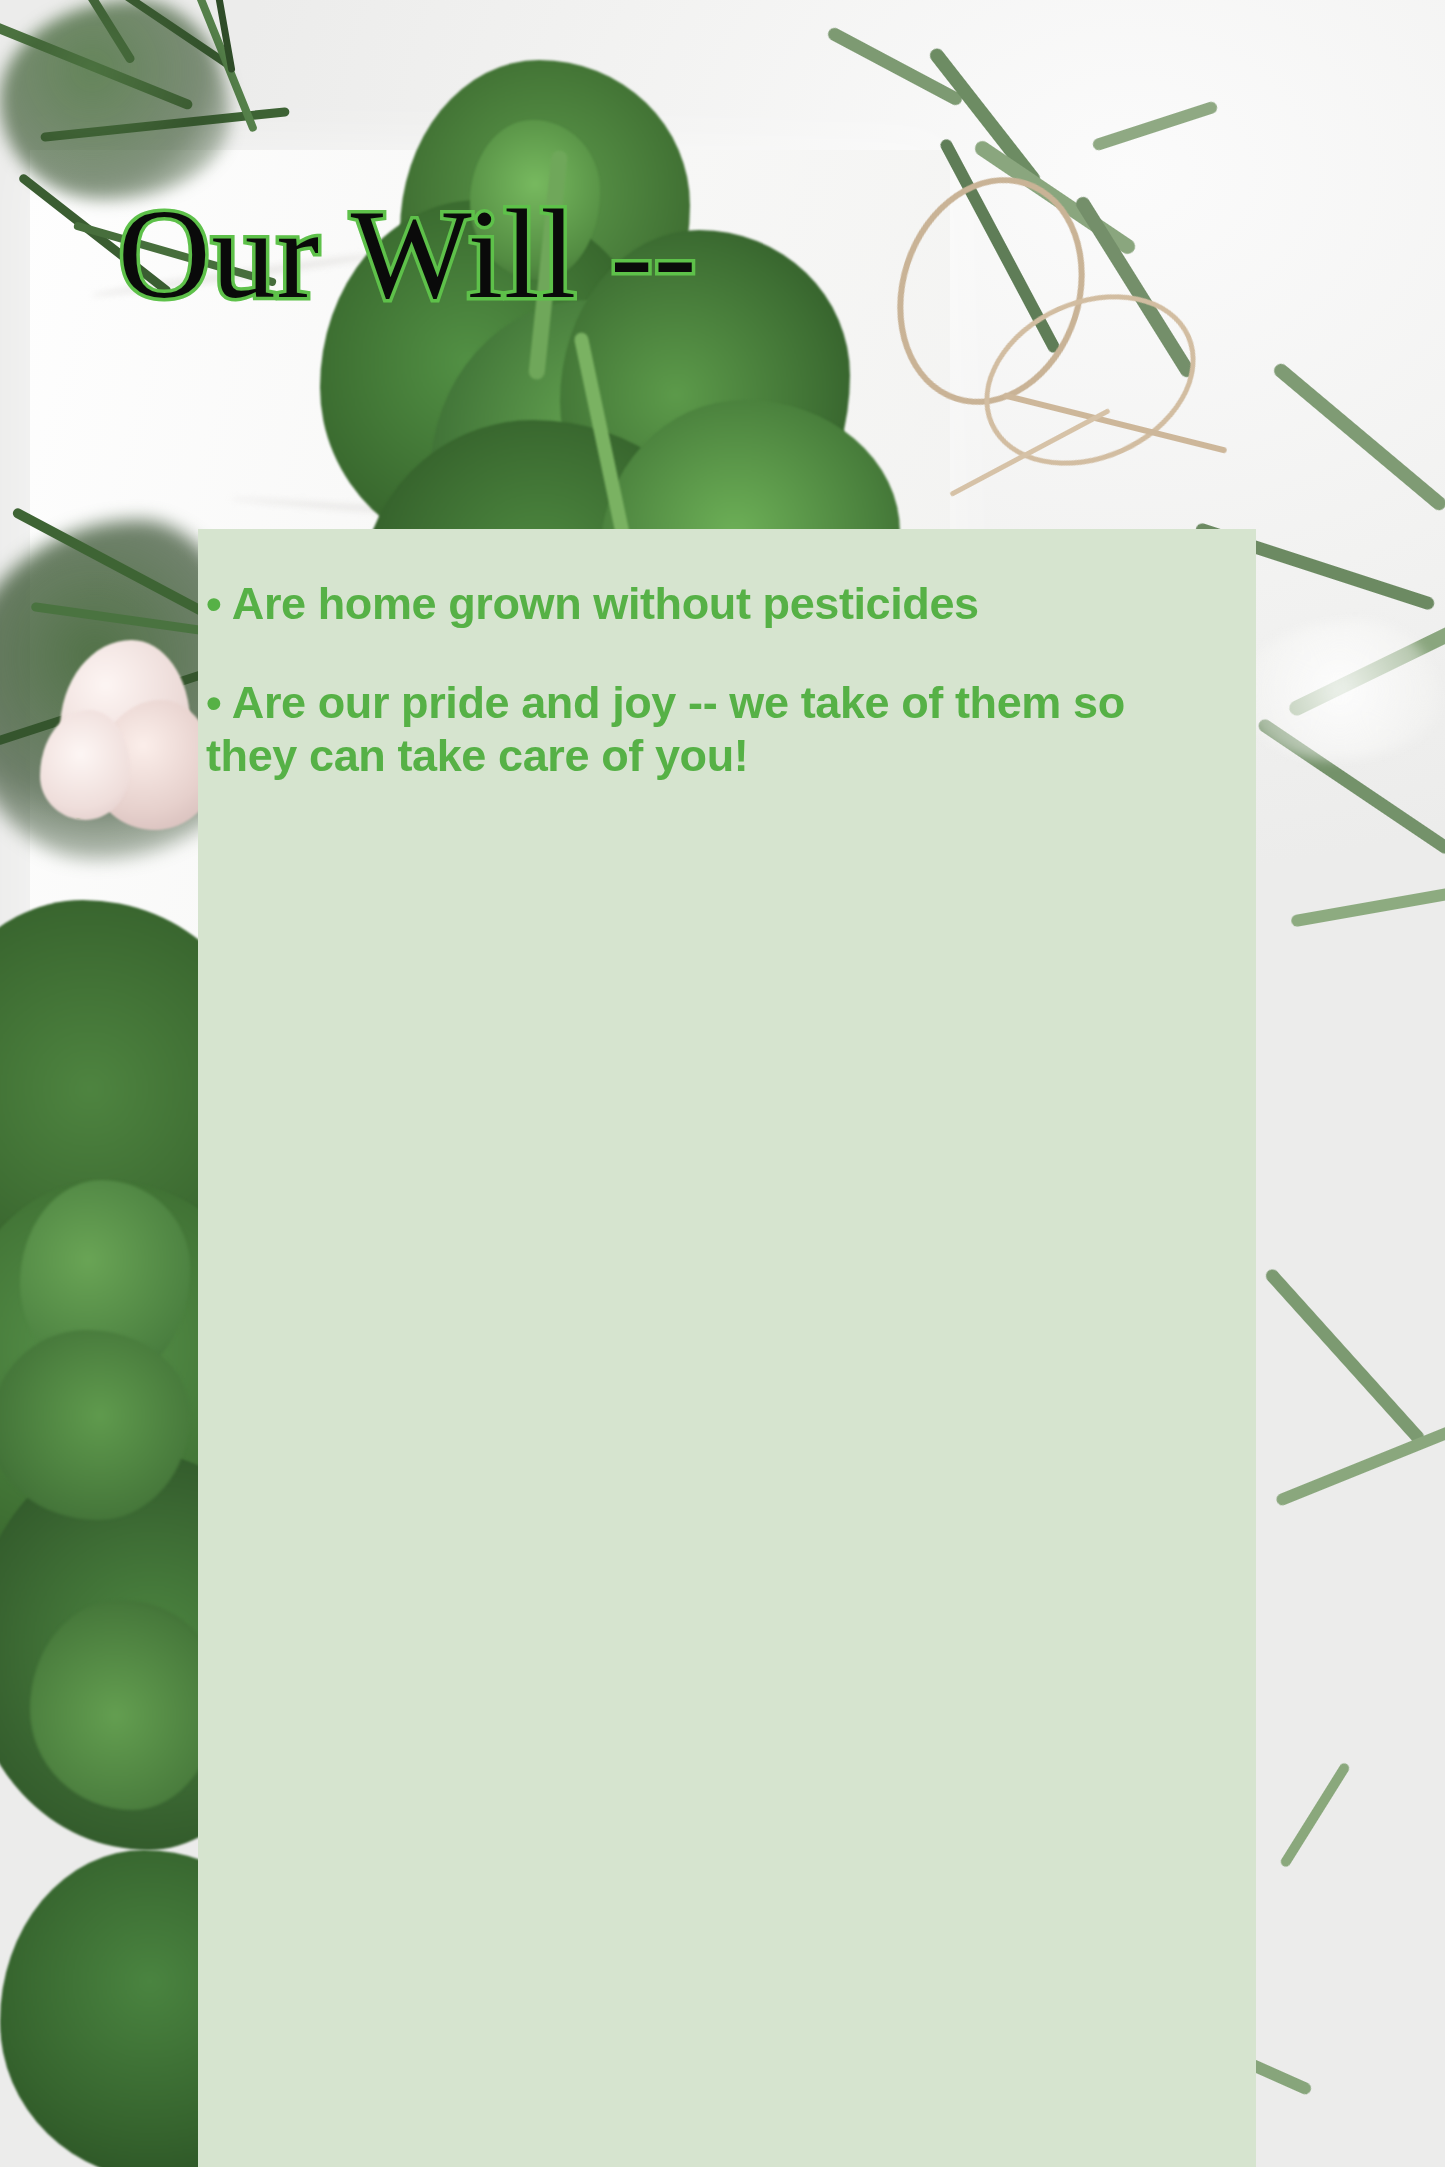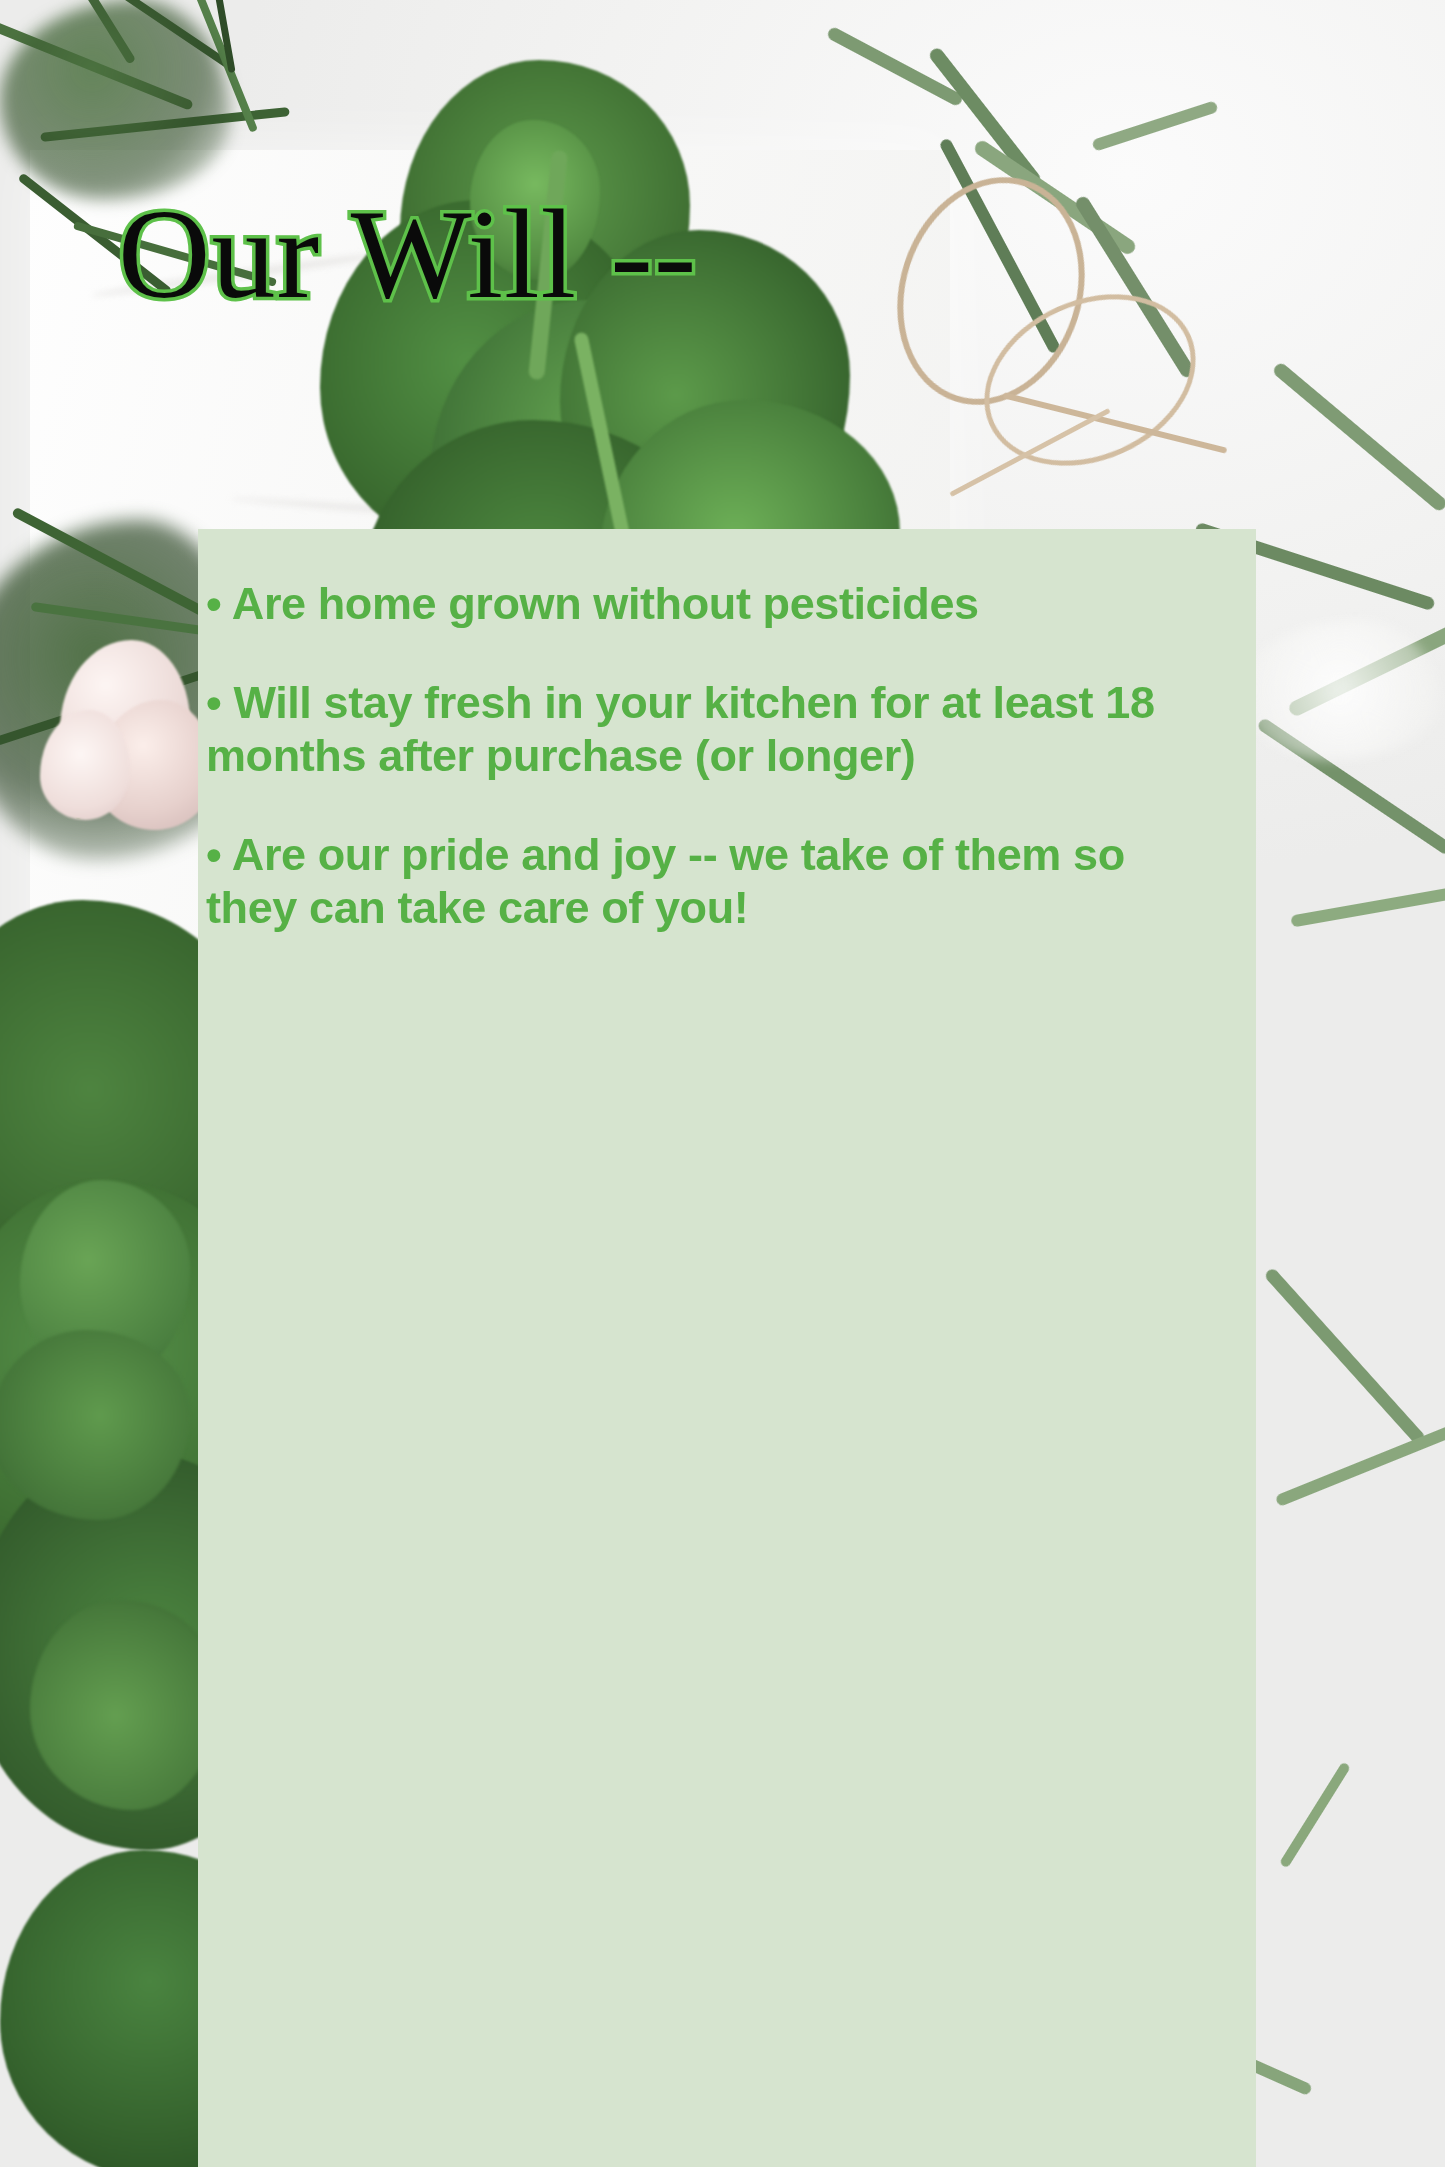--- a/index.html
+++ b/index.html
@@ -215,18 +215,17 @@
     <div>
       <div class="needle" style="left:1255px; top:1810px; width:120px; height:10px; background:#8aa87c; transform:rotate(-58deg); filter:blur(0.6px);"></div>
     </div>
   </div>
 
   <div class="title">Our Will --</div>
 
   <div class="panel">
     <div class="panel-inner">
       <p class="para">• Are home grown without pesticides</p>
-      <p class="para">• Will stay fresh in your kitchen for at least 18 months after purchase (or longer)</p>
       <p class="para">• Are our pride and joy -- we take of them so they can take care of you!</p>
     </div>
   </div>
 
 </div>
 
 </body></html>

